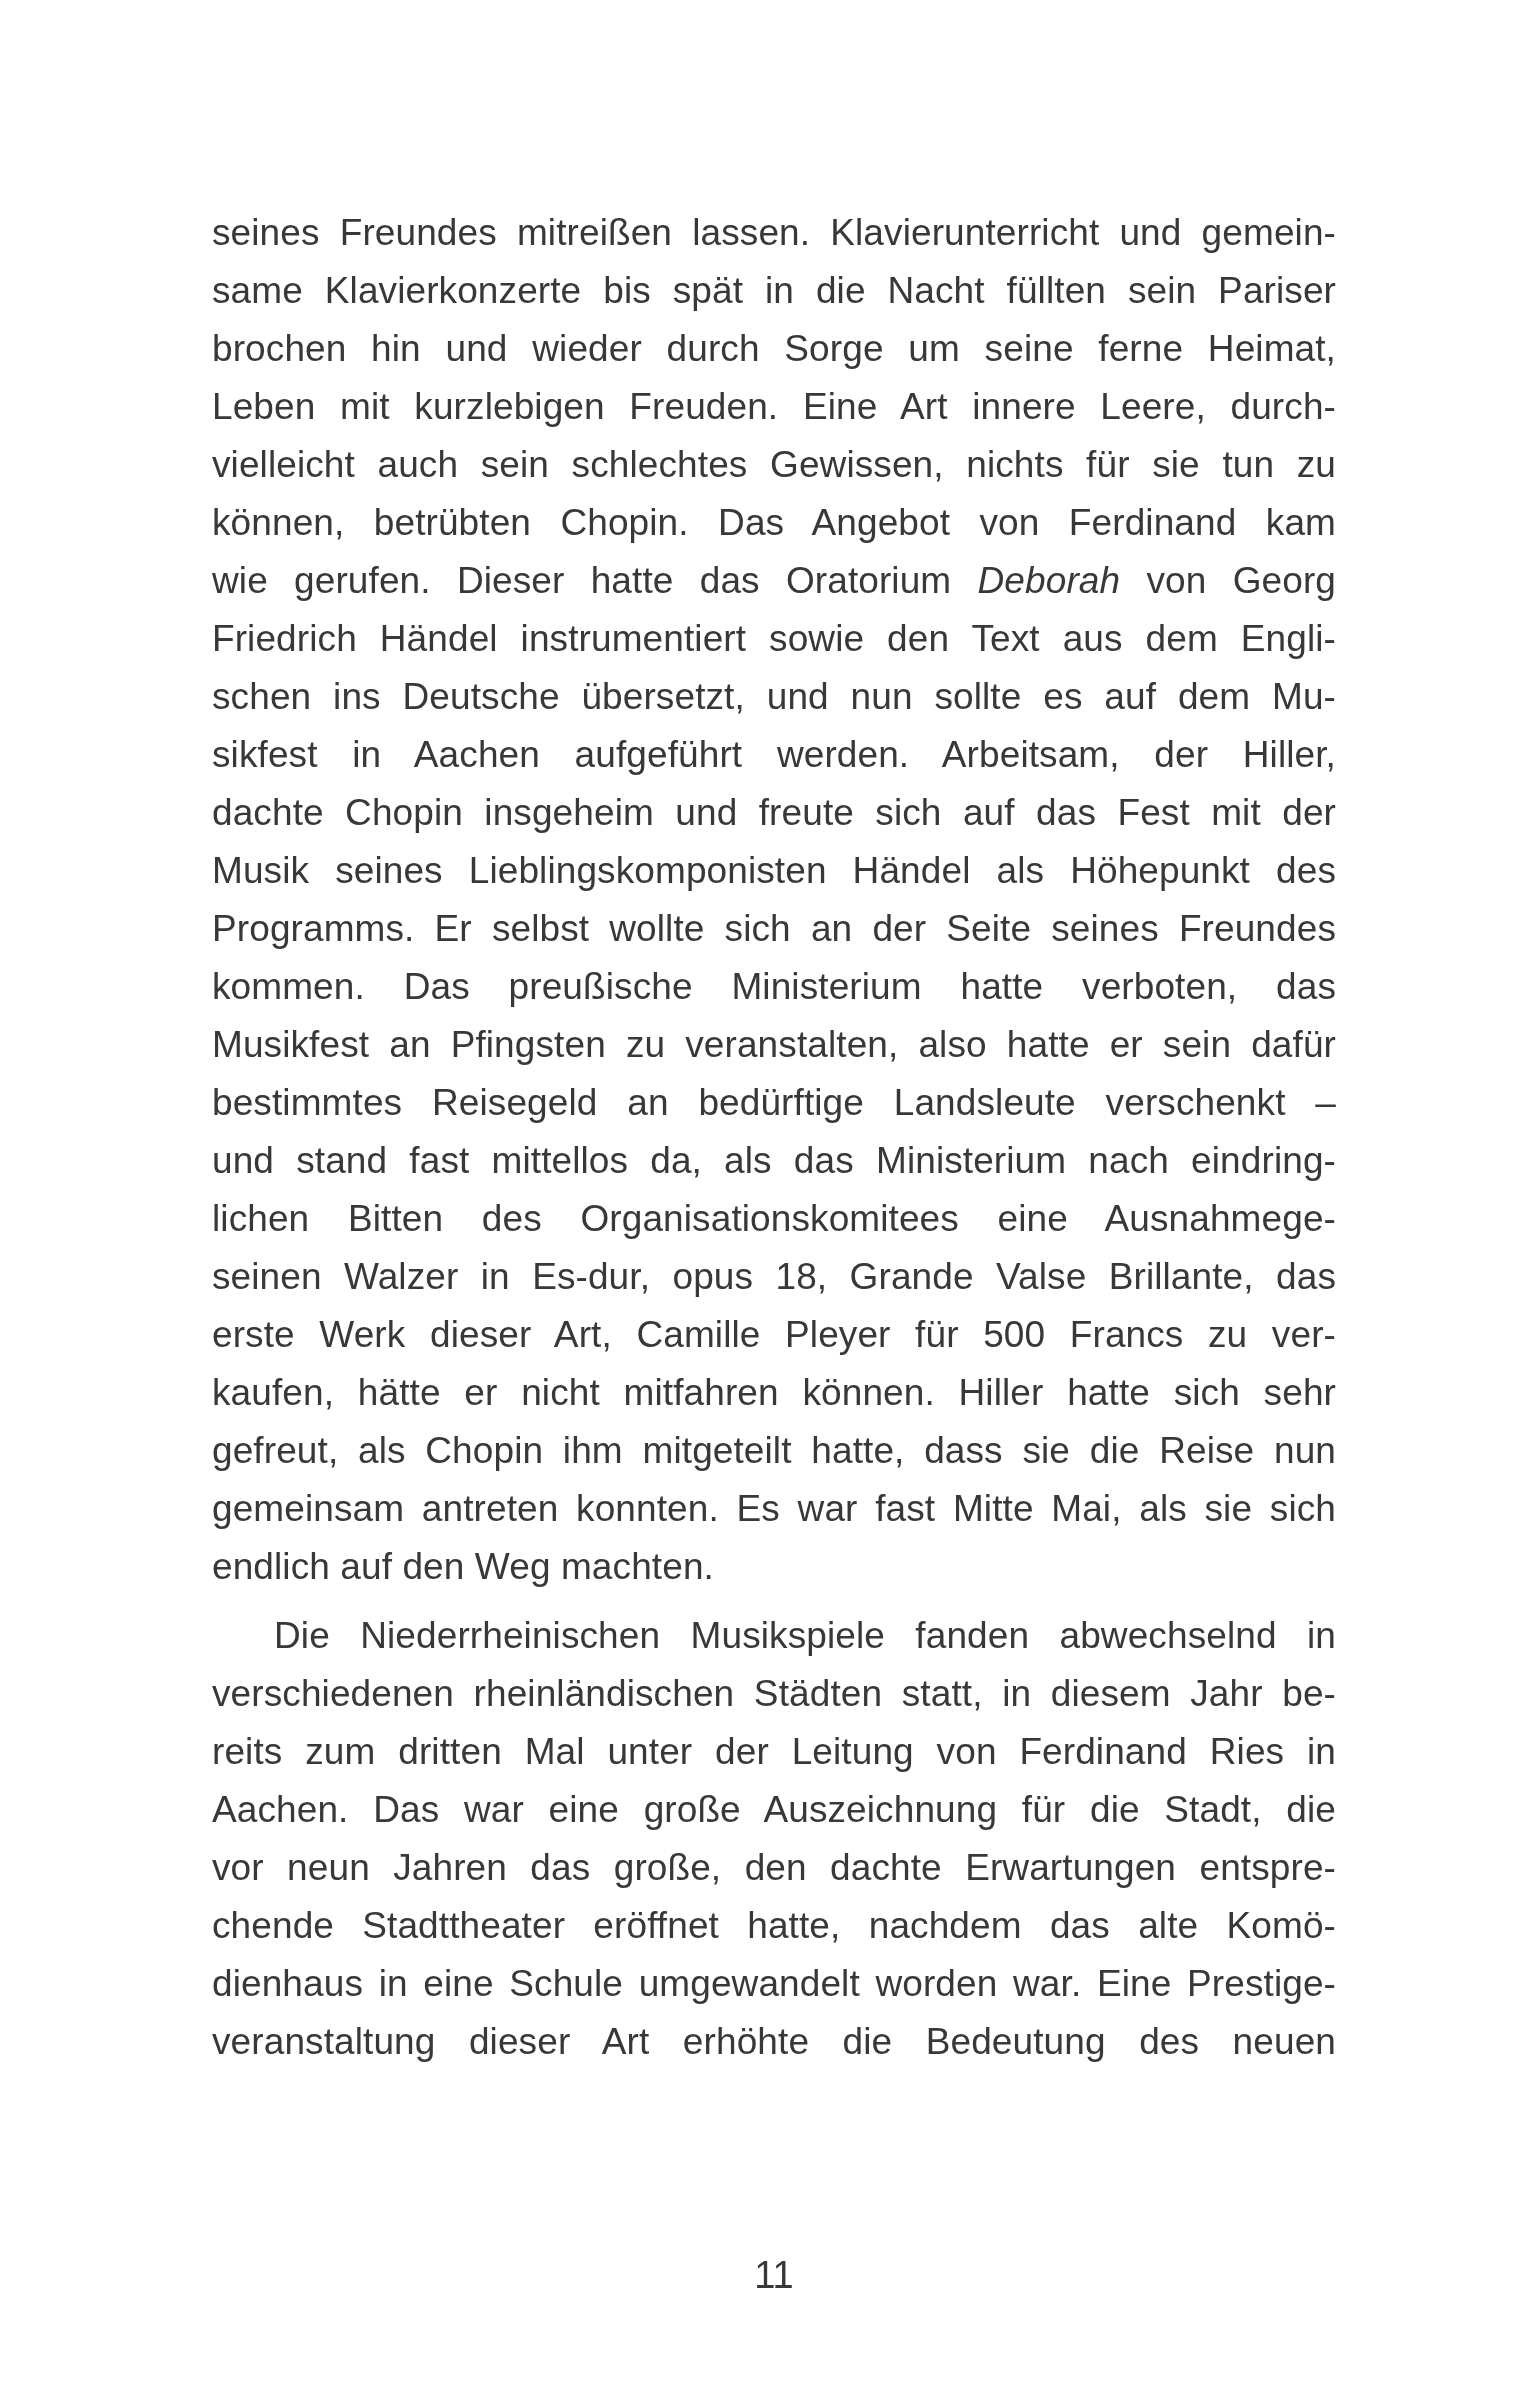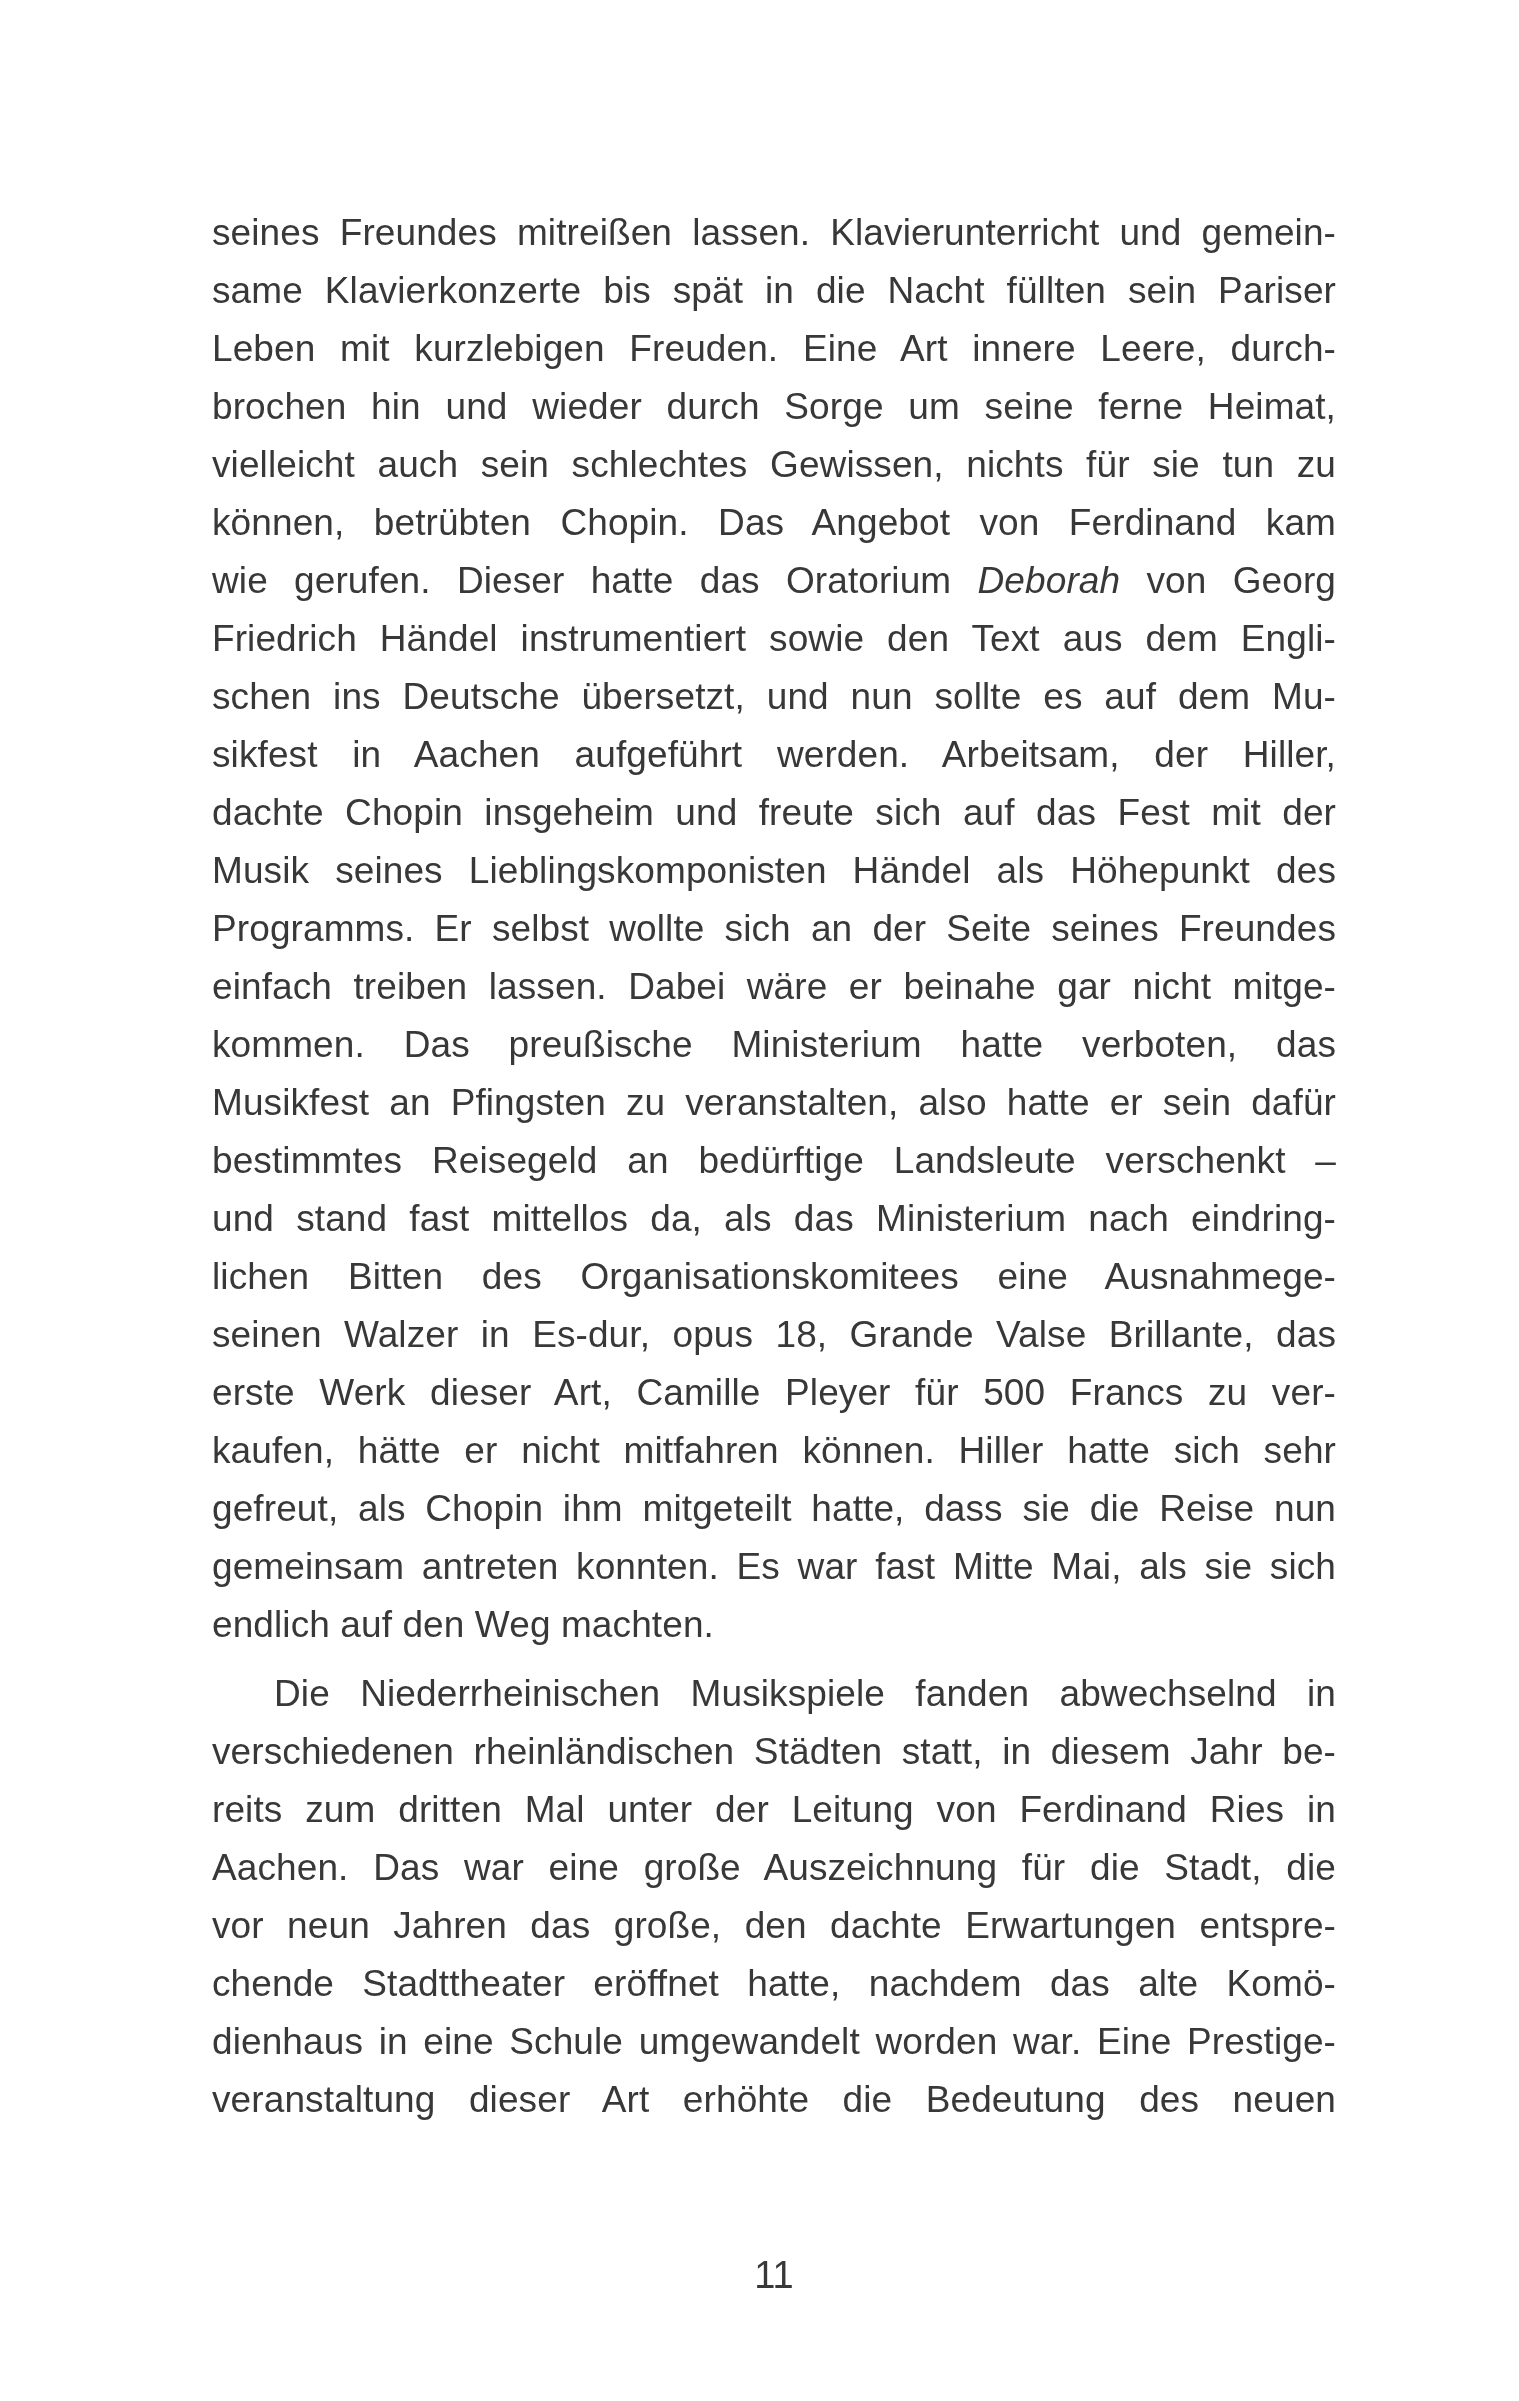--- a/index.html
+++ b/index.html
@@ -45,32 +45,31 @@
   }
 </style>
 </head>
 <body style="--paper: #ffffff; --ink: #383838;">
 
 <div class="page">
   <div class="text-block">
       <div class="paragraph">
         <div class="line"><span>seines Freundes mitreißen lassen. Klavierunterricht und gemein-</span></div>
         <div class="line"><span>same Klavierkonzerte bis spät in die Nacht füllten sein Pariser</span></div>
+        <div class="line"><span>brochen hin und wieder durch Sorge um seine ferne Heimat,</span></div>
         <div class="line"><span>Leben mit kurzlebigen Freuden. Eine Art innere Leere, durch-</span></div>
-        <div class="line"><span>brochen hin und wieder durch Sorge um seine ferne Heimat,</span></div>
         <div class="line"><span>vielleicht auch sein schlechtes Gewissen, nichts für sie tun zu</span></div>
         <div class="line"><span>können, betrübten Chopin. Das Angebot von Ferdinand kam</span></div>
         <div class="line"><span>wie gerufen. Dieser hatte das Oratorium </span><span class="italic">Deborah</span><span> von Georg</span></div>
         <div class="line"><span>Friedrich Händel instrumentiert sowie den Text aus dem Engli-</span></div>
         <div class="line"><span>schen ins Deutsche übersetzt, und nun sollte es auf dem Mu-</span></div>
         <div class="line"><span>sikfest in Aachen aufgeführt werden. Arbeitsam, der Hiller,</span></div>
         <div class="line"><span>dachte Chopin insgeheim und freute sich auf das Fest mit der</span></div>
         <div class="line"><span>Musik seines Lieblingskomponisten Händel als Höhepunkt des</span></div>
         <div class="line"><span>Programms. Er selbst wollte sich an der Seite seines Freundes</span></div>
-        <div class="line"><span>einfach treiben lassen. Dabei wäre er beinahe gar nicht mitge-</span></div>
         <div class="line"><span>kommen. Das preußische Ministerium hatte verboten, das</span></div>
         <div class="line"><span>Musikfest an Pfingsten zu veranstalten, also hatte er sein dafür</span></div>
         <div class="line"><span>bestimmtes Reisegeld an bedürftige Landsleute verschenkt –</span></div>
         <div class="line"><span>und stand fast mittellos da, als das Ministerium nach eindring-</span></div>
         <div class="line"><span>lichen Bitten des Organisationskomitees eine Ausnahmege-</span></div>
         <div class="line"><span>seinen Walzer in Es-dur, opus 18, Grande Valse Brillante, das</span></div>
         <div class="line"><span>erste Werk dieser Art, Camille Pleyer für 500 Francs zu ver-</span></div>
         <div class="line"><span>kaufen, hätte er nicht mitfahren können. Hiller hatte sich sehr</span></div>
         <div class="line"><span>gefreut, als Chopin ihm mitgeteilt hatte, dass sie die Reise nun</span></div>
         <div class="line"><span>gemeinsam antreten konnten. Es war fast Mitte Mai, als sie sich</span></div>

